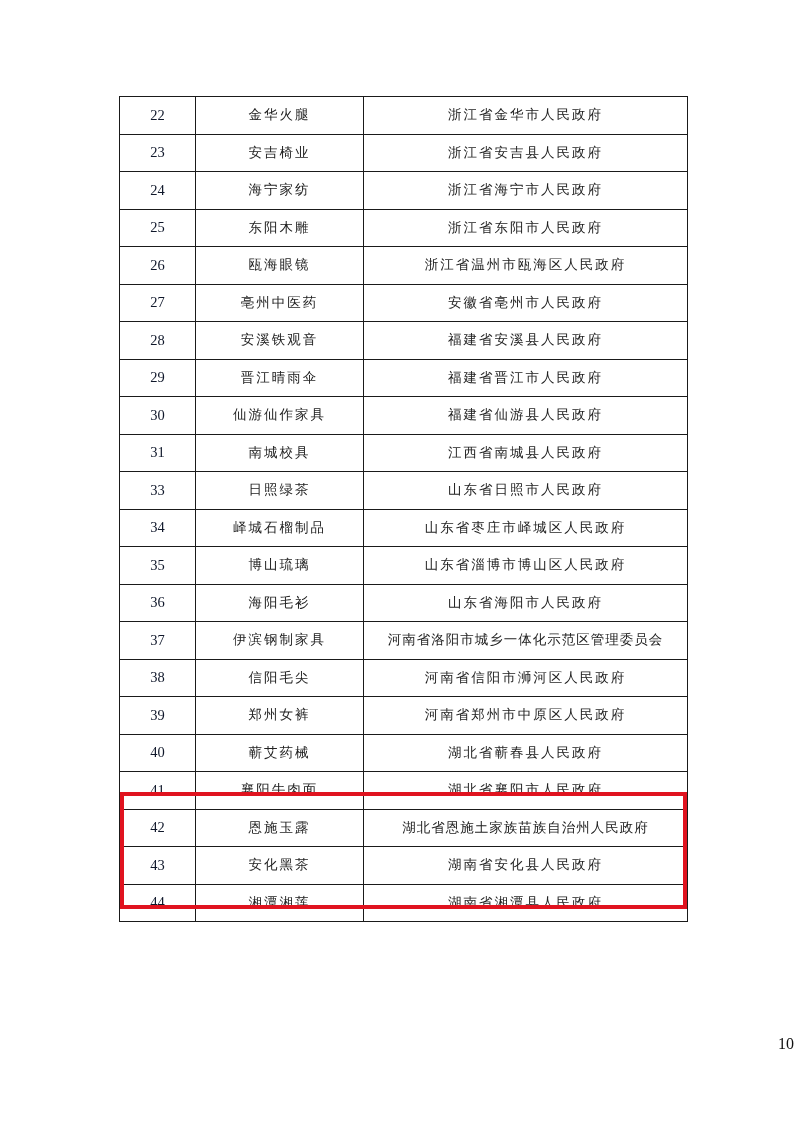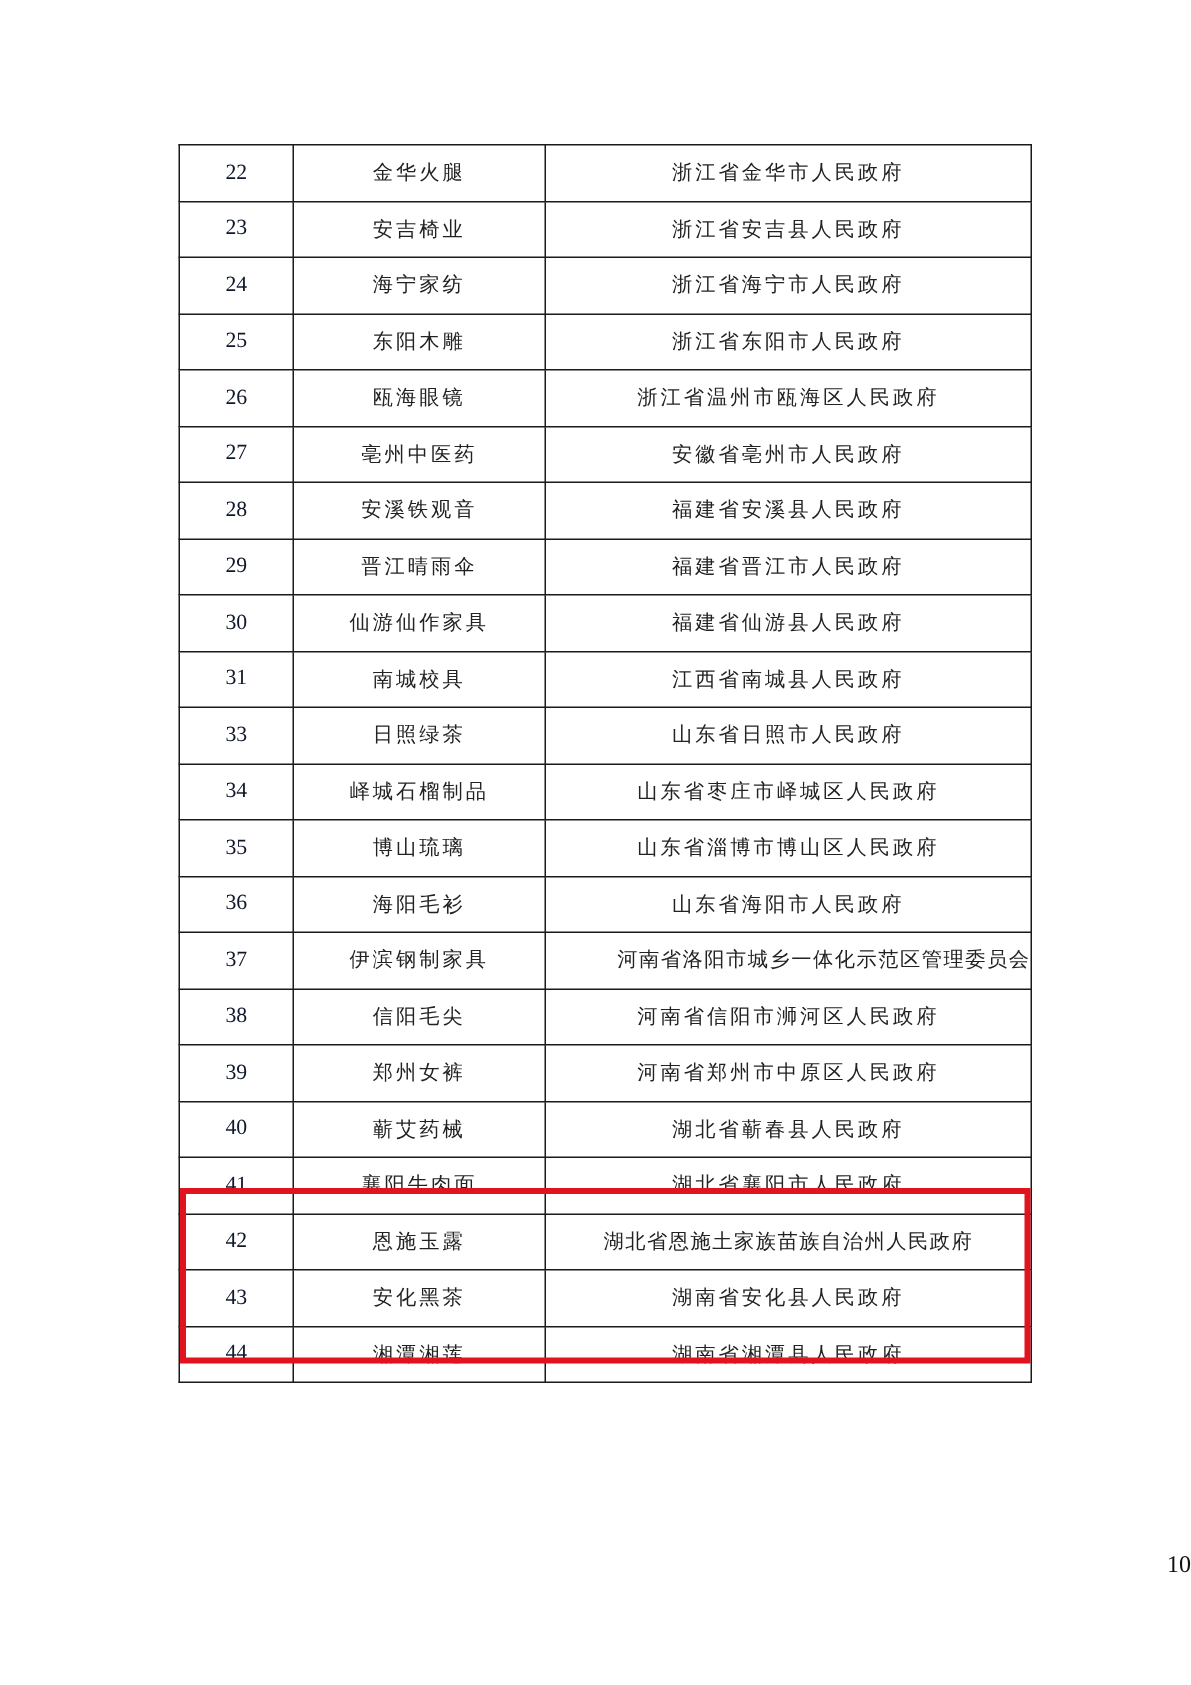--- a/index.html
+++ b/index.html
@@ -139,21 +139,21 @@
       <td class="col-org">山东省淄博市博山区人民政府</td>
     </tr>
     <tr>
       <td class="col-no">36</td>
       <td class="col-name">海阳毛衫</td>
       <td class="col-org">山东省海阳市人民政府</td>
     </tr>
     <tr>
       <td class="col-no">37</td>
       <td class="col-name">伊滨钢制家具</td>
-      <td class="col-org" style="letter-spacing:1px;text-align:right;">河南省洛阳市城乡一体化示范区管理委员会</td>
+      <td class="col-org" style="letter-spacing:1px;">河南省洛阳市城乡一体化示范区管理委员会</td>
     </tr>
     <tr>
       <td class="col-no">38</td>
       <td class="col-name">信阳毛尖</td>
       <td class="col-org">河南省信阳市浉河区人民政府</td>
     </tr>
     <tr>
       <td class="col-no">39</td>
       <td class="col-name">郑州女裤</td>
       <td class="col-org">河南省郑州市中原区人民政府</td>

